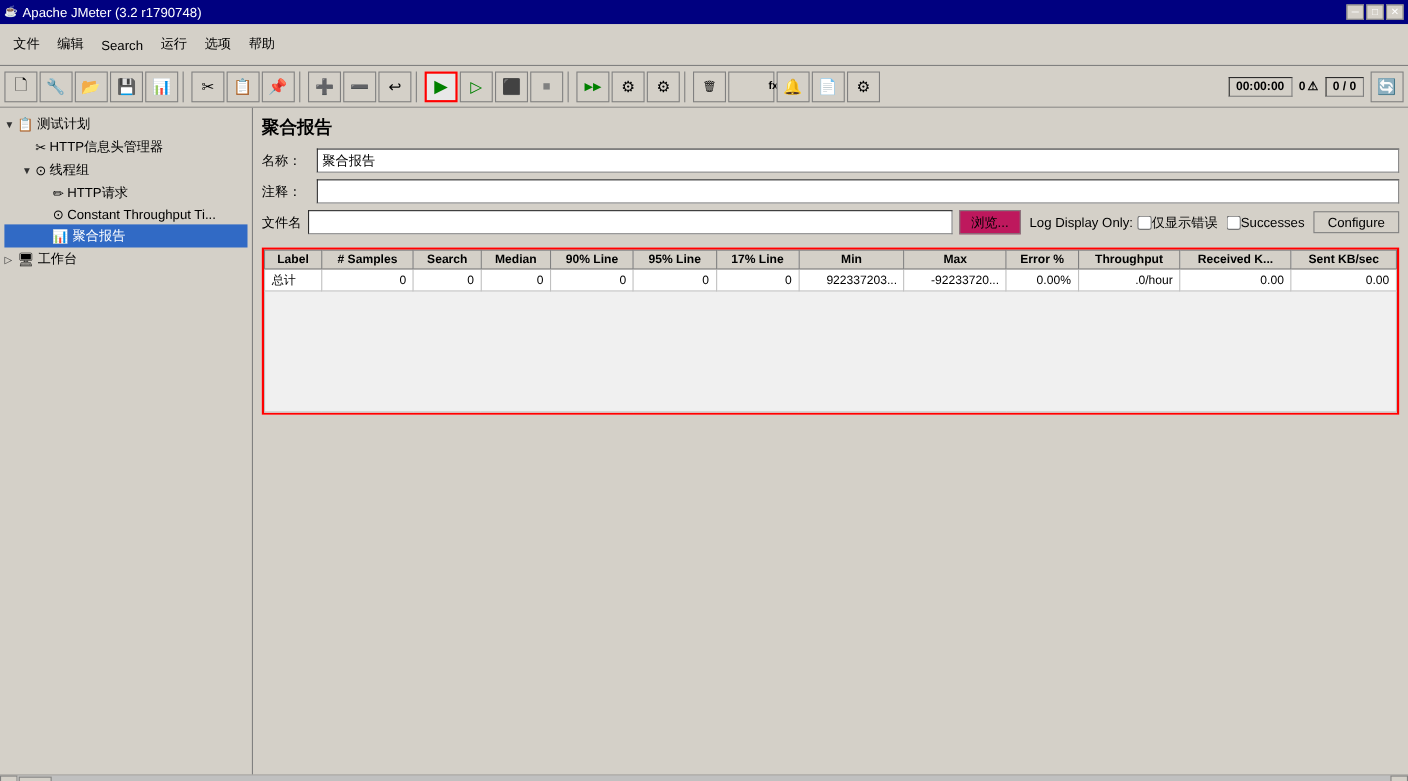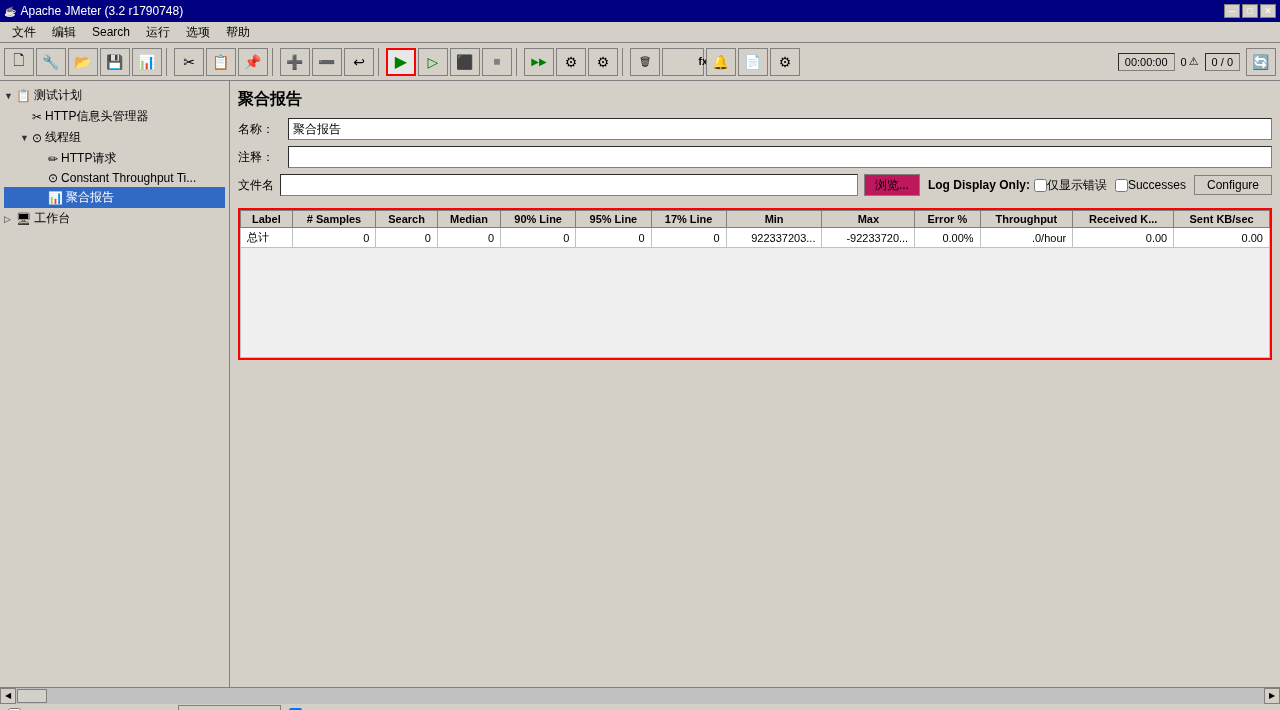--- a/index.html
+++ b/index.html
@@ -24,21 +24,21 @@
       border: 1px solid #808080;
       font-size: 9px;
       display: flex; align-items: center; justify-content: center;
       cursor: pointer;
     }
     .title-icon { font-size: 10px; }
     
     
     .menu-bar {
       background: #d4d0c8;
-      height: 21px;
+      height: 38px;
       display: flex;
       align-items: center;
       padding: 0 4px;
       border-bottom: 1px solid #808080;
     }
     .menu-item {
       padding: 2px 8px;
       font-size: 12px;
       cursor: pointer;
     }
@@ -64,20 +64,21 @@
     .toolbar-btn.active { border: 2px solid red; background: #e8e8e8; }
     .toolbar-sep { width: 4px; height: 28px; border-left: 1px solid #808080; margin: 0 2px; }
     
     
     .status-right {
       margin-left: auto;
       display: flex;
       align-items: center;
       gap: 6px;
       font-size: 11px;
+      font-weight: bold;
     }
     .status-time { background: #d4d0c8; padding: 2px 6px; border: 1px inset #808080; }
     .status-warn { display: flex; align-items: center; gap: 2px; }
     .status-count { background: #d4d0c8; padding: 2px 6px; border: 1px inset #808080; }
     
     
     .main-layout {
       display: flex;
       height: calc(710px - 22px - 22px - 38px - 22px);
     }
@@ -356,21 +357,21 @@
         <span class="form-label">注释：</span>
         <input class="form-input" type="text" value="" style="">
       </div>
 
 
       <div class="file-row">
         <span class="file-label">文件名</span>
         <input class="file-input" type="text" value="" style="">
         <button class="file-btn">浏览...</button>
 
-        <span style="margin-left: 8px; font-size: 12px; font-weight: bold;">Log Display Only:</span>
+        <span style="margin-left: 8px; font-size: 12px;">Log Display Only:</span>
         <input type="checkbox" style="margin-left: 4px;">
         <span style="font-size: 12px;">仅显示错误</span>
         <input type="checkbox" style="margin-left: 8px;">
         <span style="font-size: 12px;">Successes</span>
         <button class="configure-btn" style="margin-left: 8px;">Configure</button>
       </div>
 
       <div class="data-table-container">
         <table class="data-table">
           <thead>

